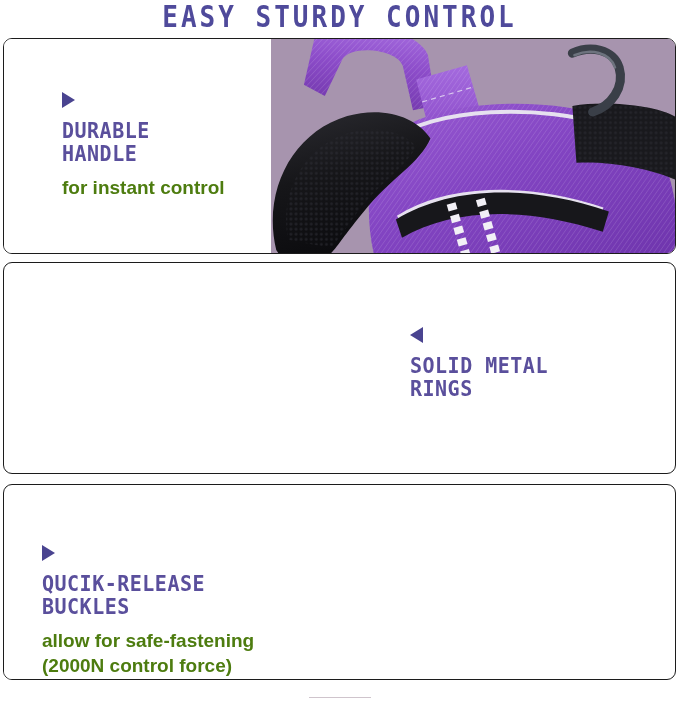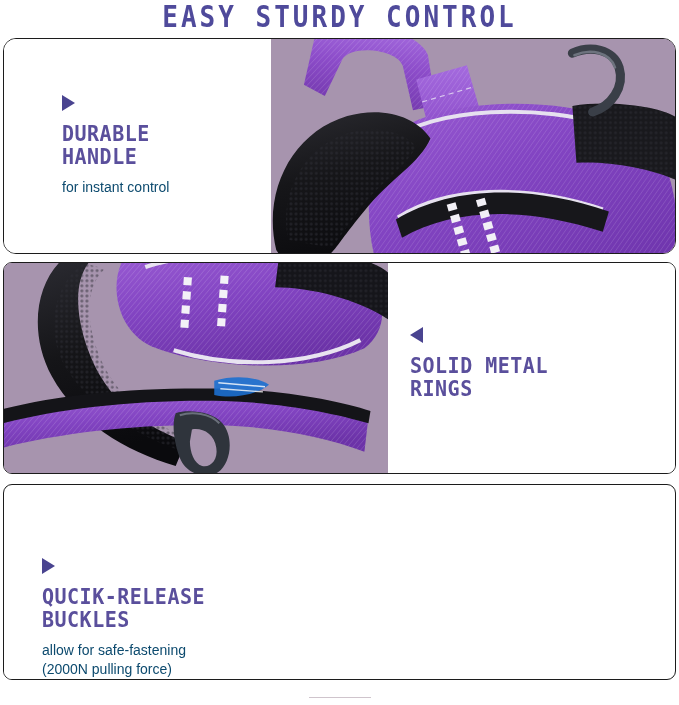--- a/index.html
+++ b/index.html
@@ -28,22 +28,22 @@
 
   
   .panel{
     position:absolute;
     border:1.5px solid #1c1c1c;
     border-radius:9px;
     overflow:hidden;
     background:#ffffff;
     display:flex;
   }
-  #panel-1{left:3px;top:38px;width:671px;height:214px;border-radius:13px;}
-  #panel-2{left:3px;top:262px;width:671px;height:210px;}
+  #panel-1{left:3px;top:38px;width:671px;height:214px;}
+  #panel-2{left:3px;top:262px;width:671px;height:210px;align-items:center;}
   #panel-3{left:3px;top:484px;width:671px;height:194px;align-items:flex-end;}
 
   .text-side{
     position:relative;
     background:#ffffff;
     box-sizing:border-box;
     flex:0 0 auto;
     display:flex;flex-direction:column;justify-content:center;
   }
   .img-side{
@@ -73,27 +73,27 @@
     font-weight:bold;
     font-size:20px;
     line-height:1.12;
     letter-spacing:0.5px;
     margin:0 0 10px 0;
     white-space:pre-line;
     transform:scaleY(1.08);
     transform-origin:left center;
   }
   .sub{
-    color:#0c4a6e;
+    color:#4d7c0f;
     font-family:"Liberation Sans", sans-serif;
-    font-size:14px;
+    font-size:19px;
     line-height:1.35;
     margin:0;
     white-space:pre-line;
-    font-weight:400;
+    font-weight:700;
   }
 
   
   .art{position:absolute;inset:0;}
   .art svg{display:block;width:100%;height:100%;}
 
   .bottom-rule{
     position:absolute;
     left:309px;top:697px;width:62px;height:1px;
     background:#cfc4cc;
@@ -259,21 +259,21 @@
       </div>
     </div>
   </div>
 
   <div class="panel" id="panel-3">
     <div class="text-side">
       <div class="marker right"></div>
       <div class="head">QUCIK-RELEASE
 BUCKLES</div>
       <div class="sub">allow for safe-fastening
-(2000N pulling force)</div>
+(2000N control force)</div>
     </div>
     <div class="img-side">
       <div class="art">
         <svg viewBox="0 0 404 191" preserveAspectRatio="xMidYMid slice">
           <defs>
             <linearGradient id="pfab3" x1="0" y1="0" x2="0.4" y2="1">
               <stop offset="0" stop-color="#9d60d8"></stop>
               <stop offset="0.5" stop-color="#8548c5"></stop>
               <stop offset="1" stop-color="#6d35aa"></stop>
             </linearGradient>

